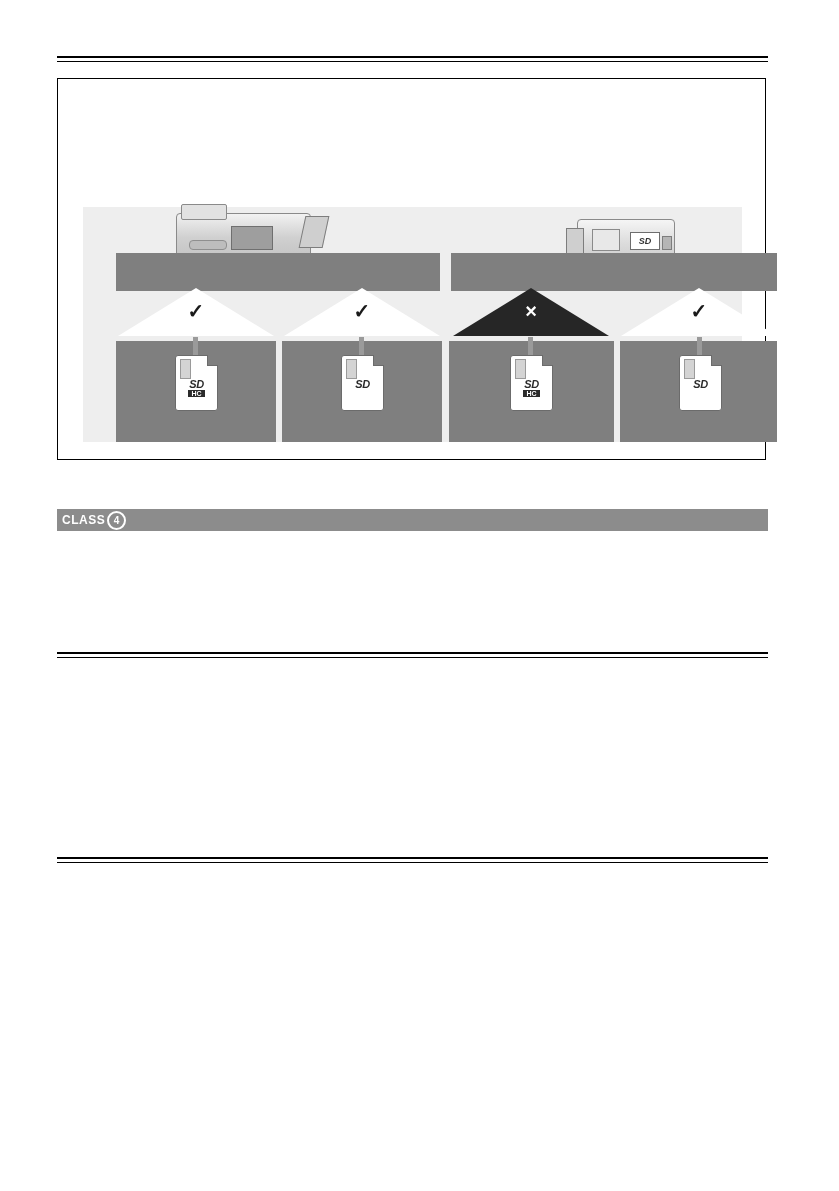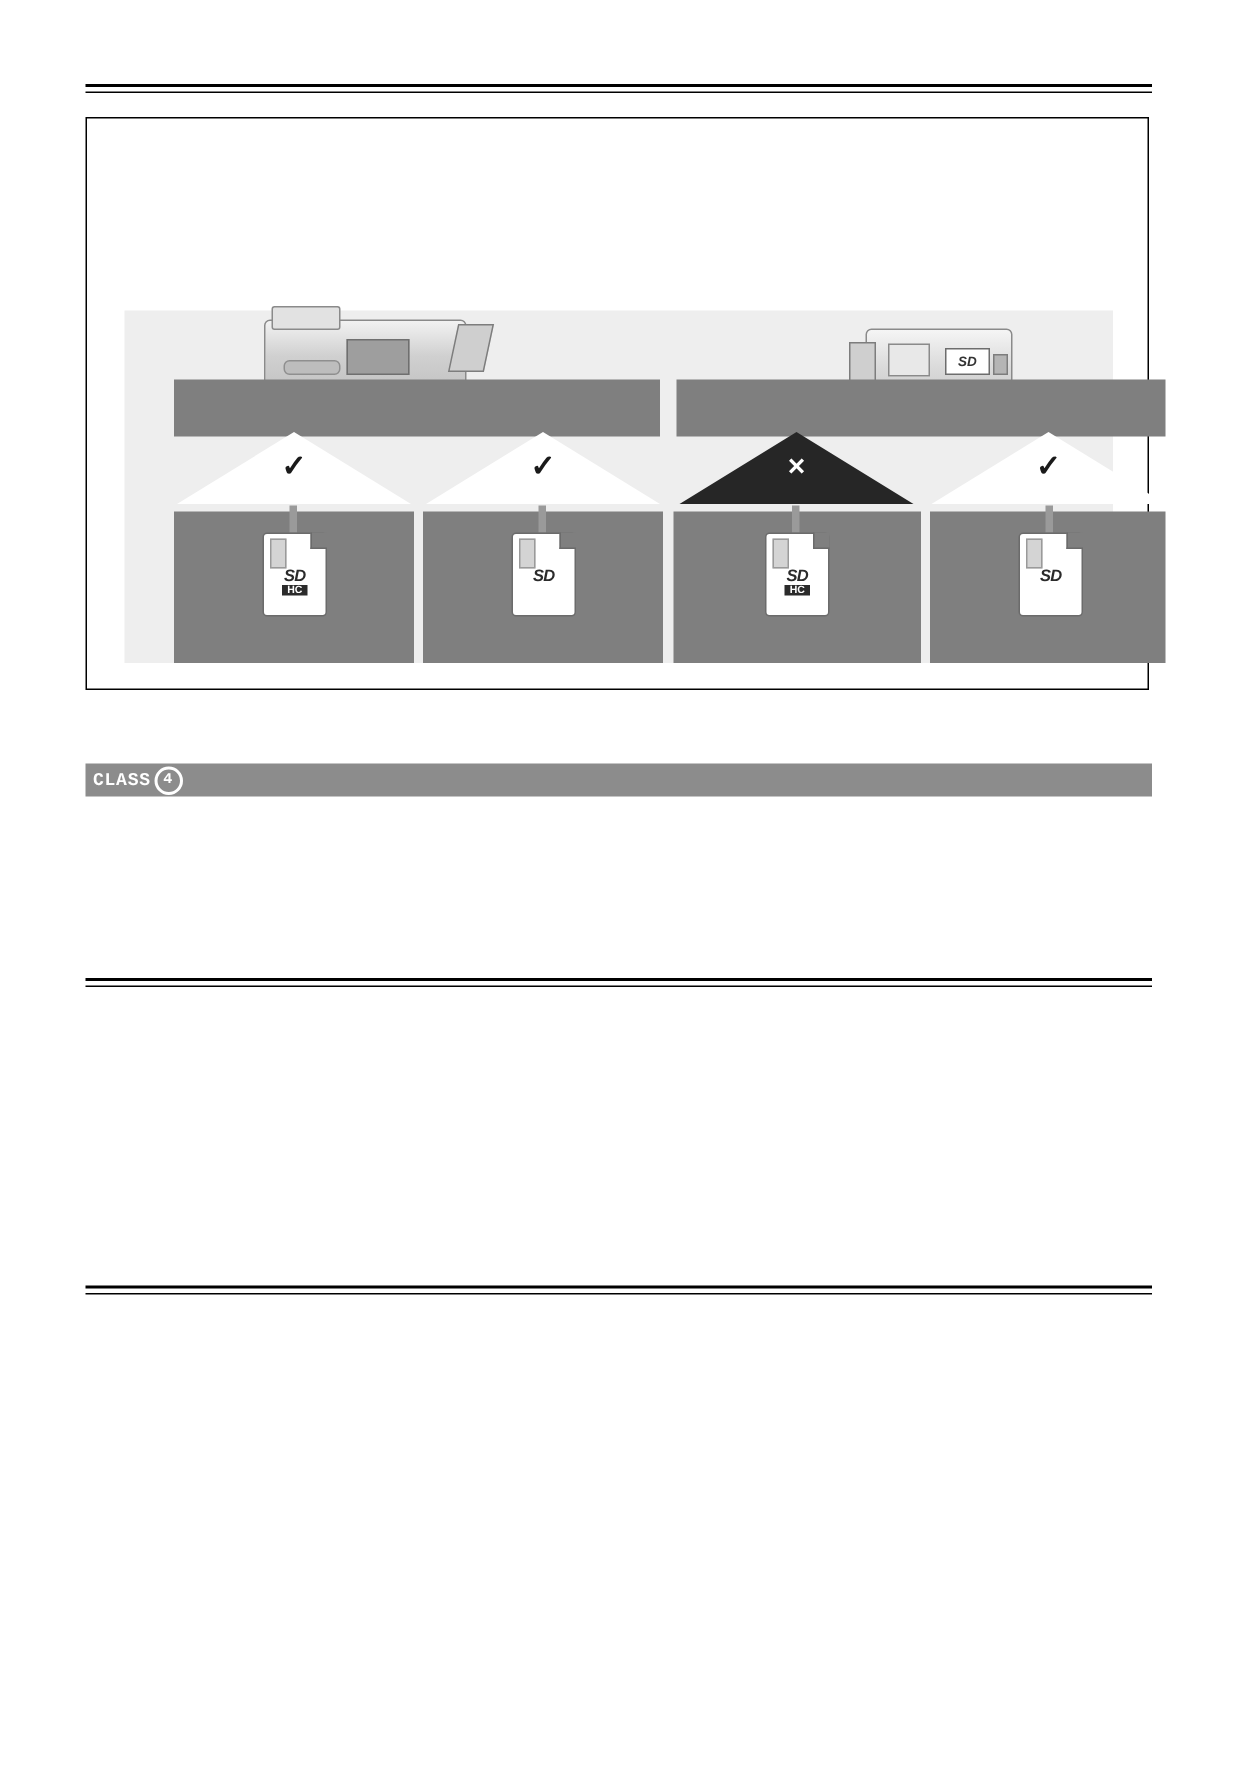--- a/index.html
+++ b/index.html
@@ -308,21 +308,20 @@
   .card-4 { left: 621px; }
 
   
   .class-bar {
     position: absolute;
     left: 57px;
     top: 509px;
     width: 711px;
     height: 22px;
     background: #8c8c8c;
-    font-family: Liberation Mono, monospace;
   }
   .class-logo {
     position: absolute;
     left: 5px;
     top: 3px;
     height: 16px;
     display: flex;
     align-items: center;
     color: #ffffff;
     font-size: 12px;

